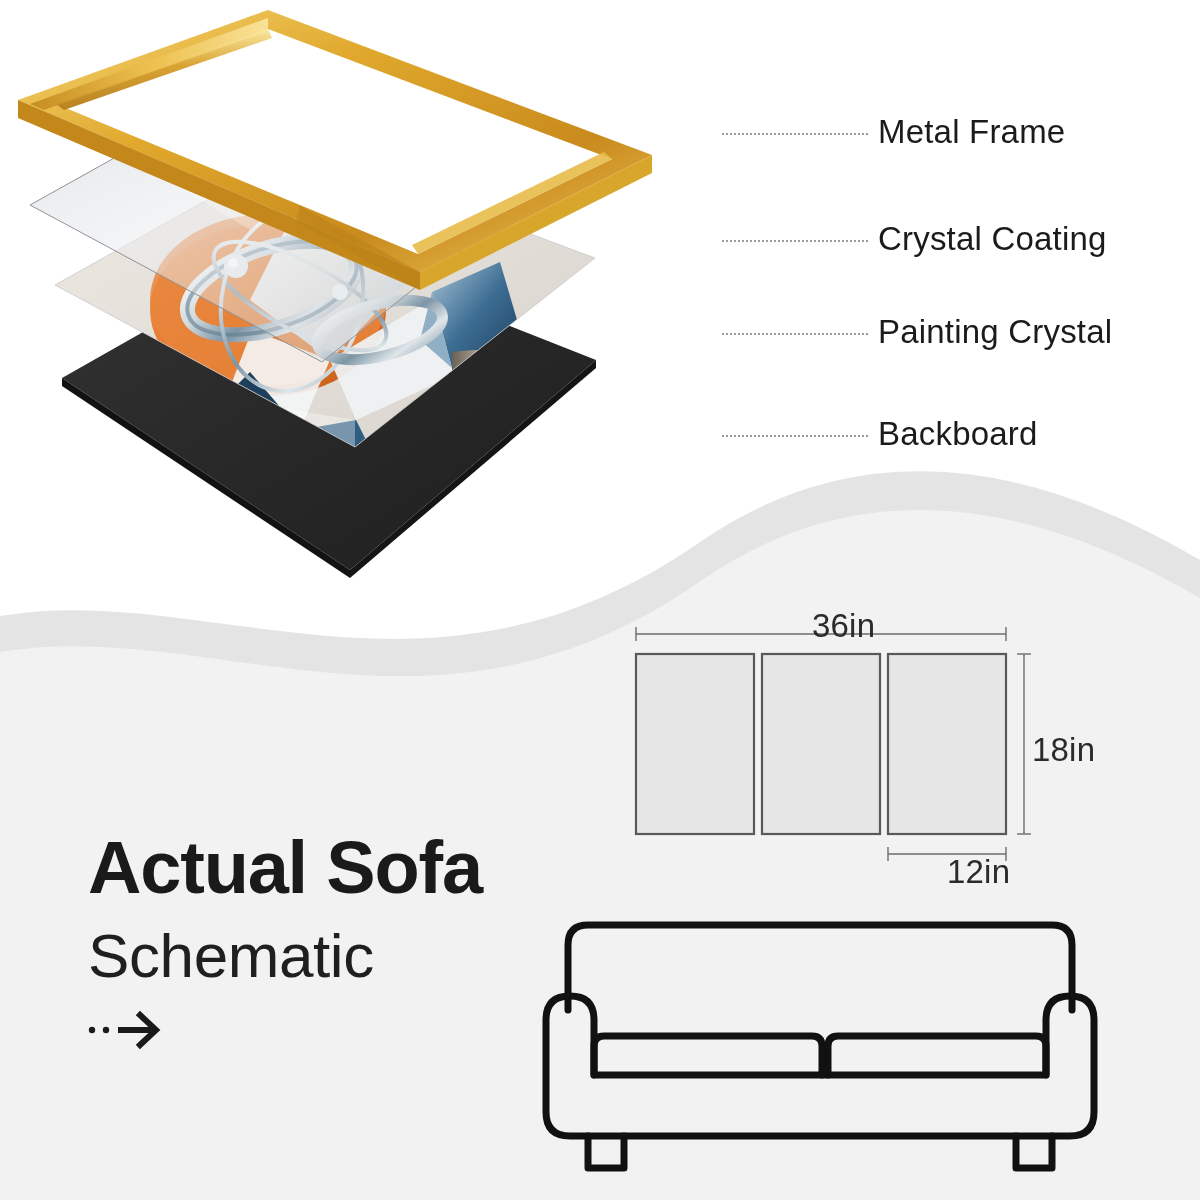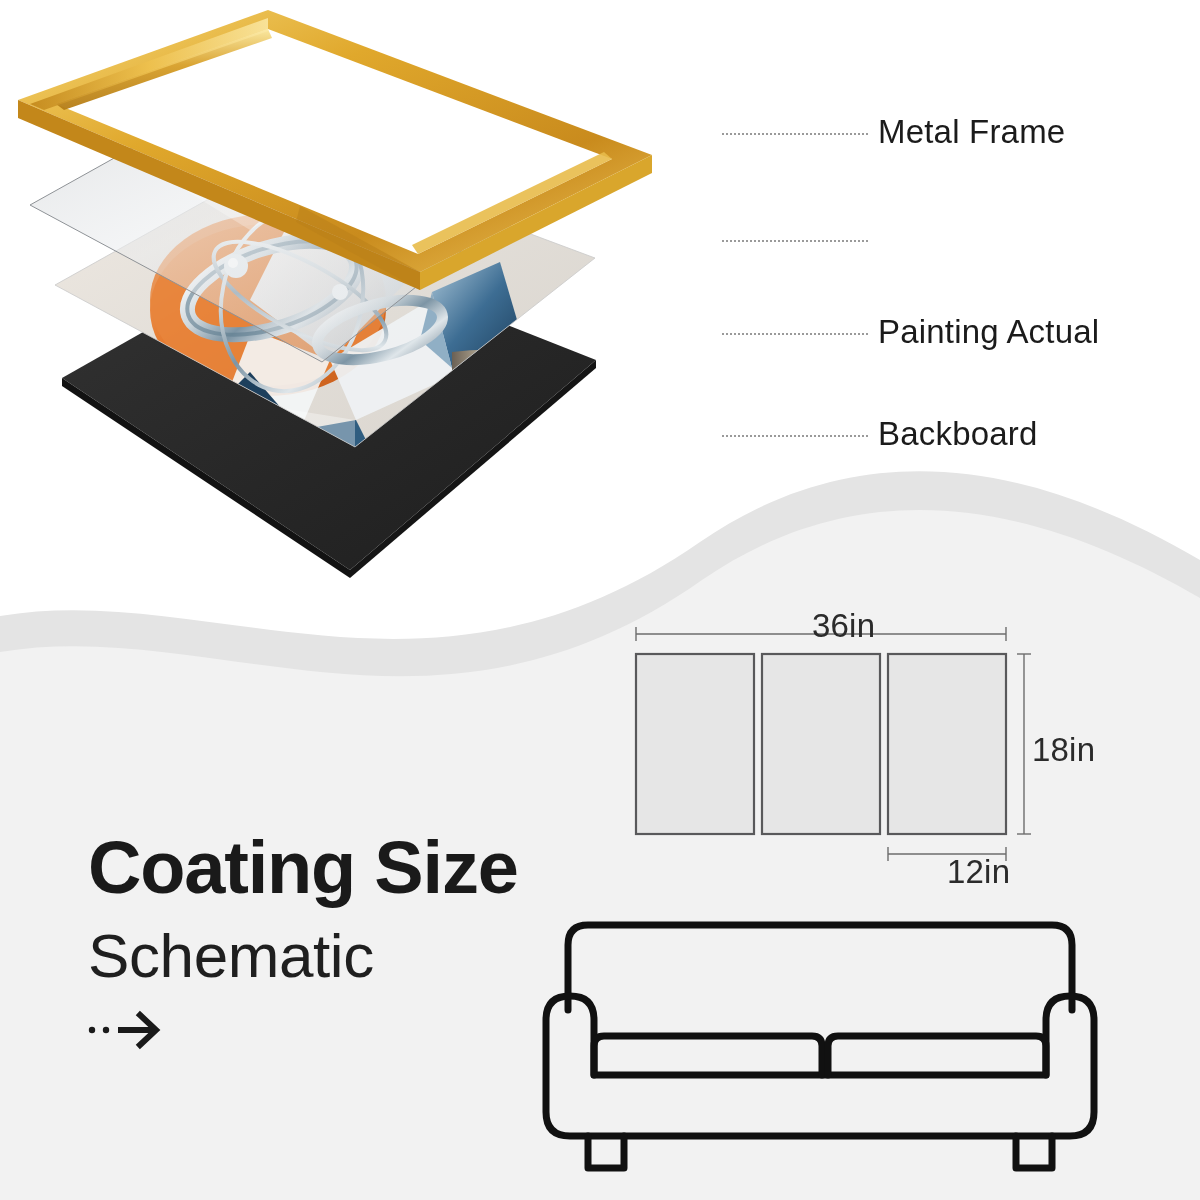--- a/index.html
+++ b/index.html
@@ -204,35 +204,36 @@
         <polygon points="300,206 420,272 420,290 296,222" fill="#b9801a" opacity="0.55"></polygon>
       </g>
     </svg>
 
     <div class="leader" style="top:133px;"></div>
     <div class="leader" style="top:240px;"></div>
     <div class="leader" style="top:333px;"></div>
     <div class="leader" style="top:435px;"></div>
 
     <div class="layer-label" style="top:115px;">Metal Frame</div>
-    <div class="layer-label" style="top:315px;">Painting Actual</div>
+    <div class="layer-label" style="top:222px;">Crystal Coating</div>
+    <div class="layer-label" style="top:315px;">Painting Crystal</div>
     <div class="layer-label" style="top:417px;">Backboard</div>
   </div>
 
   <div class="wave-wrap">
     <svg viewBox="0 0 1200 770" preserveAspectRatio="none">
 
       <path d="M0,186 C210,150 430,300 700,112 C860,2 1030,30 1200,130 L1200,770 L0,770 Z" fill="#e4e4e4"></path>
 
       <path d="M0,222 C215,186 435,338 702,150 C862,40 1032,70 1200,168 L1200,770 L0,770 Z" fill="#f2f2f2"></path>
     </svg>
   </div>
 
   <div class="headline">
-    <div class="h1">Coating Size</div>
+    <div class="h1">Actual Sofa</div>
     <div class="h2">Schematic</div>
   </div>
 
   <div class="arrow-row">
     <svg width="120" height="44" viewBox="0 0 120 44">
       <circle cx="4" cy="22" r="3.2" fill="#1a1a1a"></circle>
       <circle cx="18" cy="22" r="3.2" fill="#1a1a1a"></circle>
       <line x1="30" y1="22" x2="66" y2="22" stroke="#1a1a1a" stroke-width="6"></line>
       <polyline points="52,7 68,22 52,37" fill="none" stroke="#1a1a1a" stroke-width="6" stroke-linecap="square" stroke-linejoin="miter"></polyline>
     </svg>

